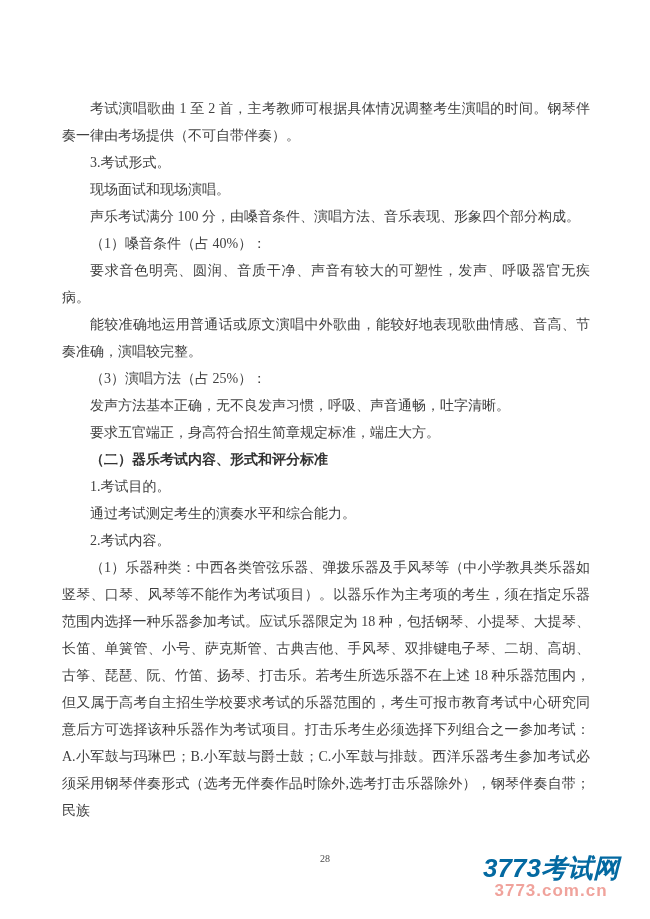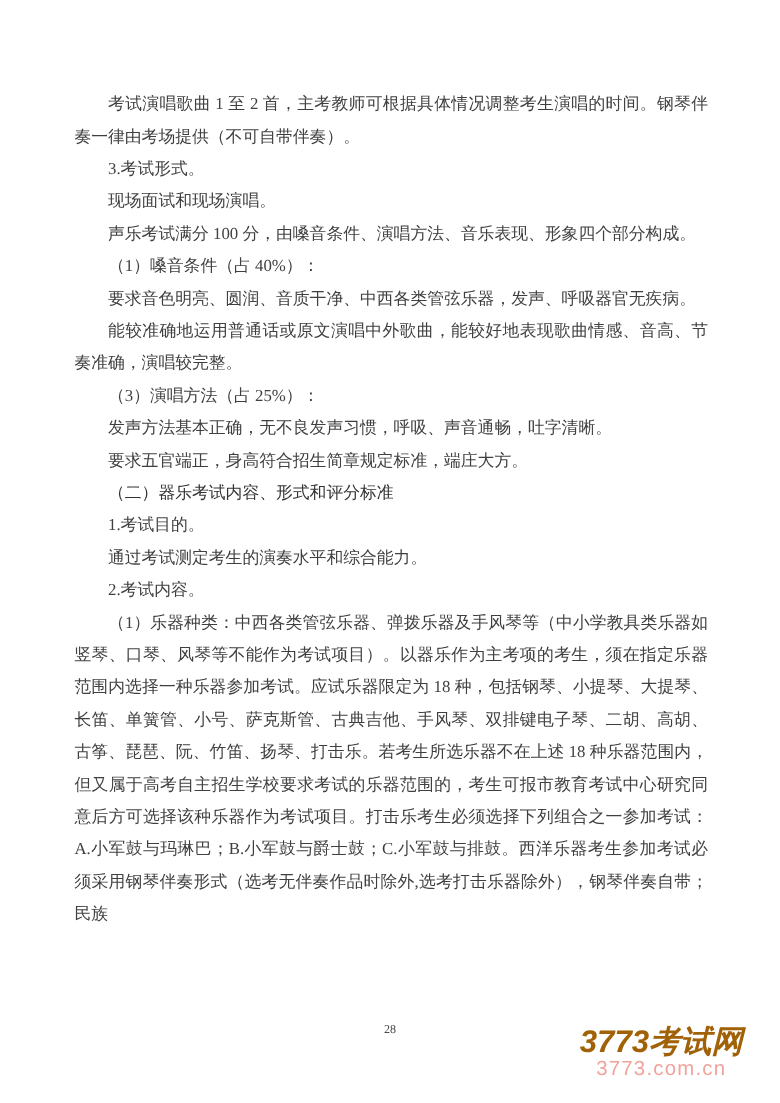--- a/index.html
+++ b/index.html
@@ -11,34 +11,34 @@
     position: relative;
     width: 650px;
     height: 919px;
     background: #ffffff;
     overflow: hidden;
     font-family: "Liberation Serif", "DejaVu Serif", serif;
   }
   .content {
     position: absolute;
     left: 62px;
-    top: 74px;
+    top: 95px;
     width: 528px;
     color: #3f3f3f;
     font-size: 14px;
     line-height: 27px;
     text-align: justify;
   }
   .content p {
     margin: 0;
     text-indent: 2em;
     word-break: break-all;
   }
   .content p.heading {
-    font-weight: normal;
+    font-weight: bold;
     color: #333333;
   }
   .page-number {
     position: absolute;
     left: 0;
     right: 0;
     top: 853px;
     text-align: center;
     font-size: 10px;
     color: #4a4a4a;
@@ -58,48 +58,48 @@
     display: block;
     font-size: 26px;
     font-weight: bold;
     font-style: italic;
     letter-spacing: 0px;
     white-space: nowrap;
   }
   .wm-url {
     display: block;
     font-size: 17px;
-    font-weight: normal;
+    font-weight: bold;
     letter-spacing: 1px;
     white-space: nowrap;
   }
 </style>
 </head>
 <body>
 
 <div class="page">
 
   <div class="content">
     <p>考试演唱歌曲 1 至 2 首，主考教师可根据具体情况调整考生演唱的时间。钢琴伴奏一律由考场提供（不可自带伴奏）。</p>
     <p>3.考试形式。</p>
     <p>现场面试和现场演唱。</p>
     <p>声乐考试满分 100 分，由嗓音条件、演唱方法、音乐表现、形象四个部分构成。</p>
     <p>（1）嗓音条件（占 40%）：</p>
-    <p>要求音色明亮、圆润、音质干净、中西各类管弦乐器，发声、呼吸器官无疾病。</p>
+    <p>要求音色明亮、圆润、音质干净、声音有较大的可塑性，发声、呼吸器官无疾病。</p>
     <p>能较准确地运用普通话或原文演唱中外歌曲，能较好地表现歌曲情感、音高、节奏准确，演唱较完整。</p>
     <p>（3）演唱方法（占 25%）：</p>
     <p>发声方法基本正确，无不良发声习惯，呼吸、声音通畅，吐字清晰。</p>
     <p>要求五官端正，身高符合招生简章规定标准，端庄大方。</p>
     <p class="heading">（二）器乐考试内容、形式和评分标准</p>
     <p>1.考试目的。</p>
     <p>通过考试测定考生的演奏水平和综合能力。</p>
     <p>2.考试内容。</p>
     <p>（1）乐器种类：中西各类管弦乐器、弹拨乐器及手风琴等（中小学教具类乐器如竖琴、口琴、风琴等不能作为考试项目）。以器乐作为主考项的考生，须在指定乐器范围内选择一种乐器参加考试。应试乐器限定为 18 种，包括钢琴、小提琴、大提琴、长笛、单簧管、小号、萨克斯管、古典吉他、手风琴、双排键电子琴、二胡、高胡、古筝、琵琶、阮、竹笛、扬琴、打击乐。若考生所选乐器不在上述 18 种乐器范围内，但又属于高考自主招生学校要求考试的乐器范围的，考生可报市教育考试中心研究同意后方可选择该种乐器作为考试项目。打击乐考生必须选择下列组合之一参加考试：A.小军鼓与玛琳巴；B.小军鼓与爵士鼓；C.小军鼓与排鼓。西洋乐器考生参加考试必须采用钢琴伴奏形式（选考无伴奏作品时除外,选考打击乐器除外），钢琴伴奏自带；民族</p>
   </div>
 
   <div class="page-number">28</div>
 
   <div class="watermark">
-    <span class="wm-name" style="color: #a16207;">3773考试网</span>
+    <span class="wm-name" style="color: #0369a1;">3773考试网</span>
     <span class="wm-url" style="color: rgb(240, 163, 156);">3773.com.cn</span>
   </div>
 
 </div>
 
 </body></html>

